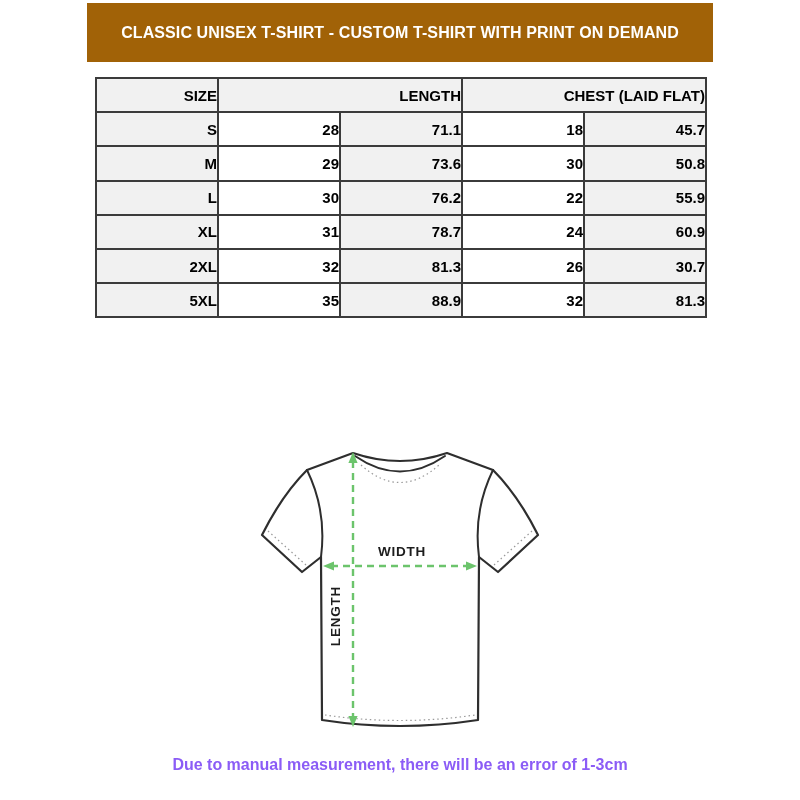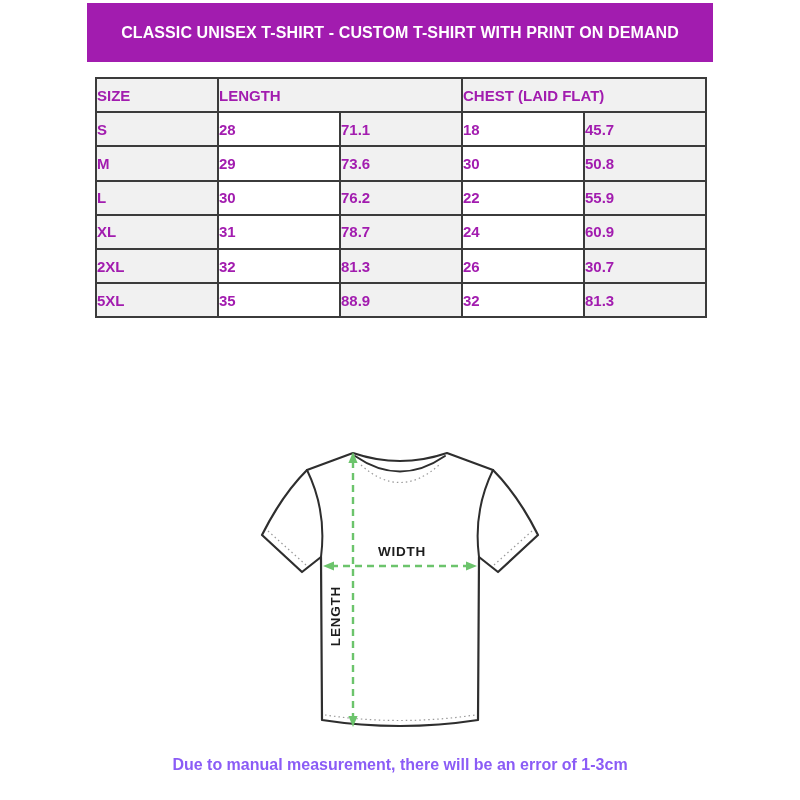--- a/index.html
+++ b/index.html
@@ -9,46 +9,46 @@
     font-family: "Liberation Sans", sans-serif;
     position: relative;
     overflow: hidden;
   }
 
   
   .banner {
     position: absolute;
     left: 87px; top: 3px;
     width: 626px; height: 59px;
-    background: #a21caf;
+    background: #a16207;
     color: #ffffff;
     display: flex; align-items: center; justify-content: center;
     font-weight: bold;
     font-size: 16px;
     letter-spacing: 0.1px;
     white-space: nowrap;
   }
 
   
   table.size-table {
     position: absolute;
     left: 95px; top: 77px;
     width: 612px;
     border-collapse: collapse;
     table-layout: fixed;
   }
   .size-table th, .size-table td {
     border: 2px solid #3b3b3b;
     height: 32.2px;
     padding: 0;
-    text-align: left;
+    text-align: right;
     vertical-align: middle;
     font-size: 15px;
     font-weight: bold;
-    color: #a21caf;
+    color: #000000;
   }
   .size-table .bg-gray { background: #f1f1f1; }
   .size-table .bg-white { background: #ffffff; border-radius: 15px; }
 
   
   .diagram {
     position: absolute;
     left: 250px; top: 443px;
     width: 300px; height: 300px;
   }

